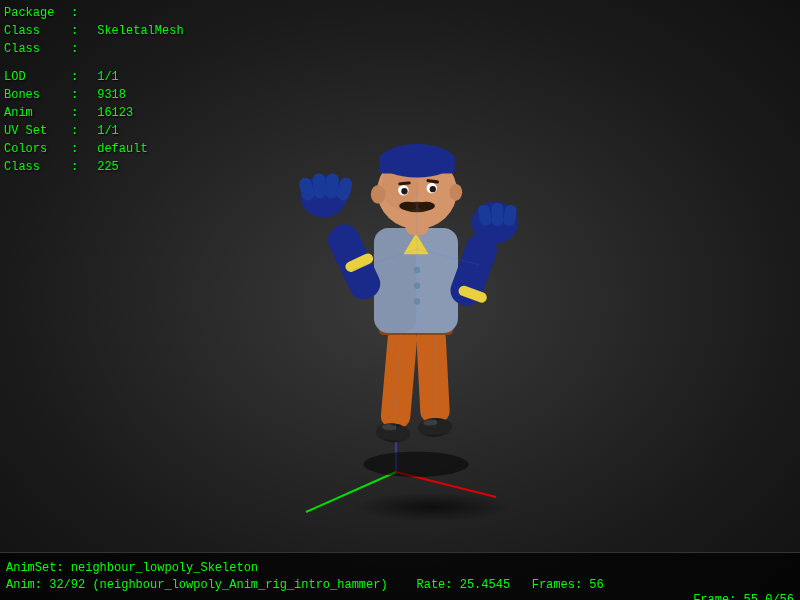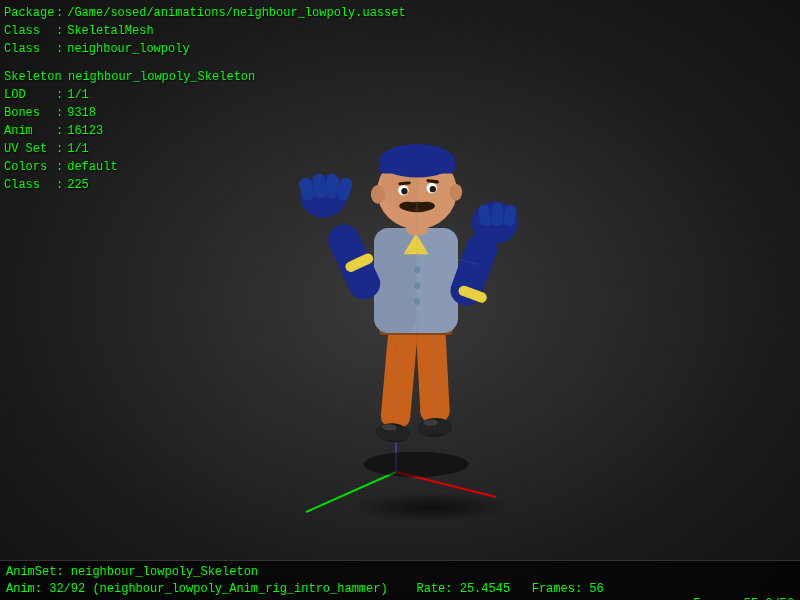--- a/index.html
+++ b/index.html
@@ -30,21 +30,21 @@
       text-shadow: 1px 1px 2px #000;
       pointer-events: none;
     }
 
     .info-section {
       margin-bottom: 4px;
     }
 
     .info-row {
       display: flex;
-      gap: 0;
+      gap: 15px;
     }
 
     .info-label {
       color: #00ff00;
       min-width: 52px;
     }
 
     .info-colon {
       color: #00ff00;
       margin-right: 4px;
@@ -53,21 +53,21 @@
     .info-value {
       color: #00ff00;
     }
 
     
     #status-bar {
       position: absolute;
       bottom: 0;
       left: 0;
       right: 0;
-      height: 40px;
+      height: 48px;
       background: rgba(0,0,0,0.7);
       border-top: 1px solid #333;
       display: flex;
       align-items: center;
       padding: 0 6px;
       line-height: 1.5;
     }
 
     #status-left {
       flex: 1;
@@ -208,42 +208,35 @@
     <line x1="115" y1="260" x2="110" y2="355" stroke="#4488ff" stroke-width="0.5" opacity="0.3"></line>
     <line x1="148" y1="260" x2="148" y2="350" stroke="#4488ff" stroke-width="0.5" opacity="0.3"></line>
 
   </svg>
 
   <div id="info-overlay">
     <div class="info-section">
       <div class="info-row">
         <span class="info-label">Package</span>
         <span class="info-colon"> : </span>
-        <span class="info-value">/Game/sosed/animations/neighbour_lowpoly.uasset</span>
       </div>
       <div class="info-row">
         <span class="info-label">Class</span>
         <span class="info-colon"> : </span>
         <span class="info-value">SkeletalMesh</span>
       </div>
       <div class="info-row">
         <span class="info-label">Class</span>
         <span class="info-colon"> : </span>
-        <span class="info-value">neighbour_lowpoly</span>
       </div>
     </div>
 
     <div style="height:6px"></div>
 
     <div class="info-section">
-      <div class="info-row">
-        <span class="info-label" style="min-width:60px;">Skeleton</span>
-        <span class="info-colon"> </span>
-        <span class="info-value">neighbour_lowpoly_Skeleton</span>
-      </div>
       <div class="info-row">
         <span class="info-label">LOD</span>
         <span class="info-colon"> : </span>
         <span class="info-value">1/1</span>
       </div>
       <div class="info-row">
         <span class="info-label">Bones</span>
         <span class="info-colon"> : </span>
         <span class="info-value">9318</span>
       </div>

